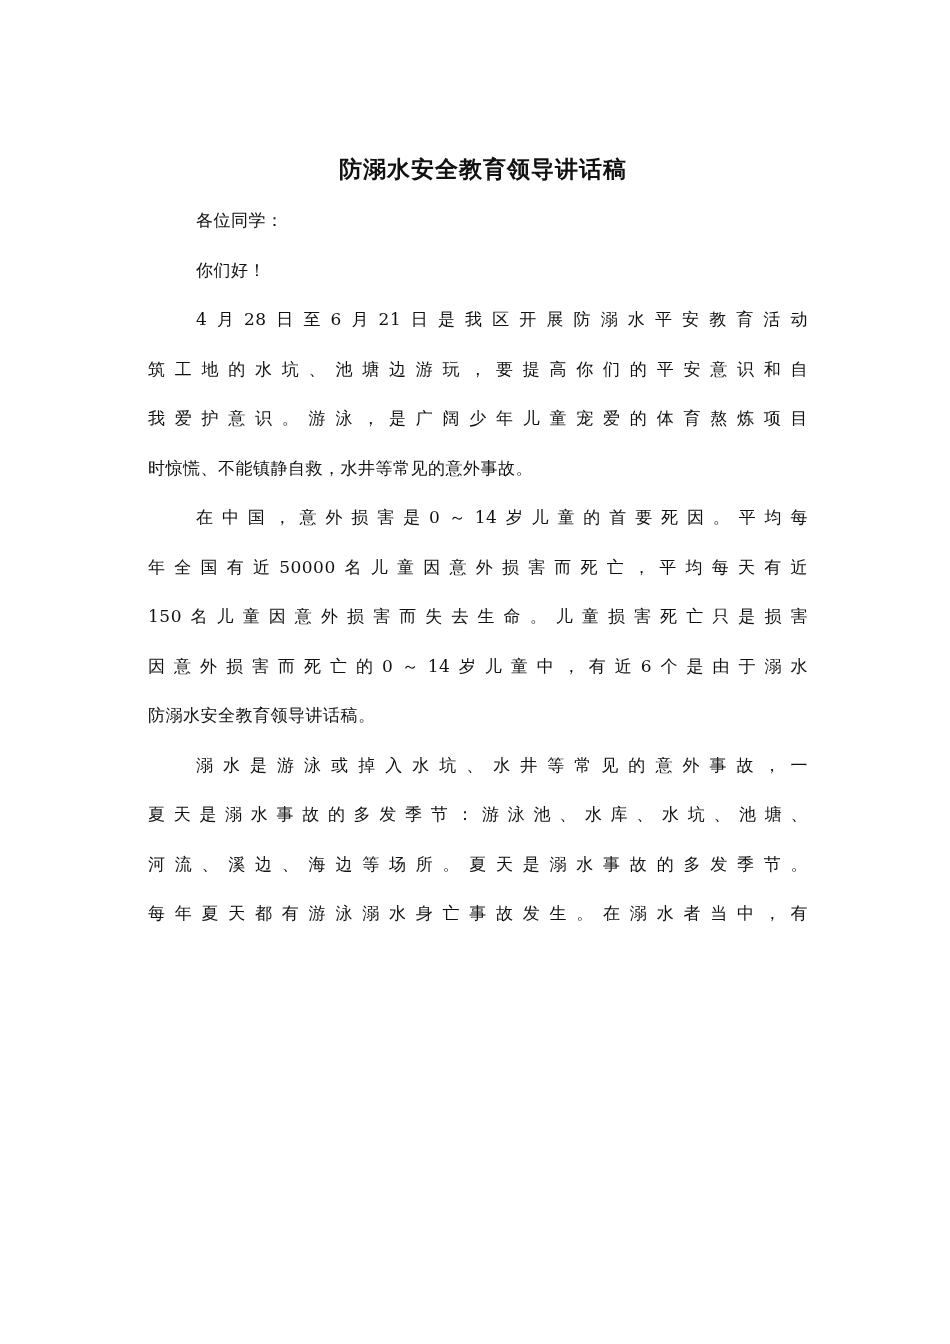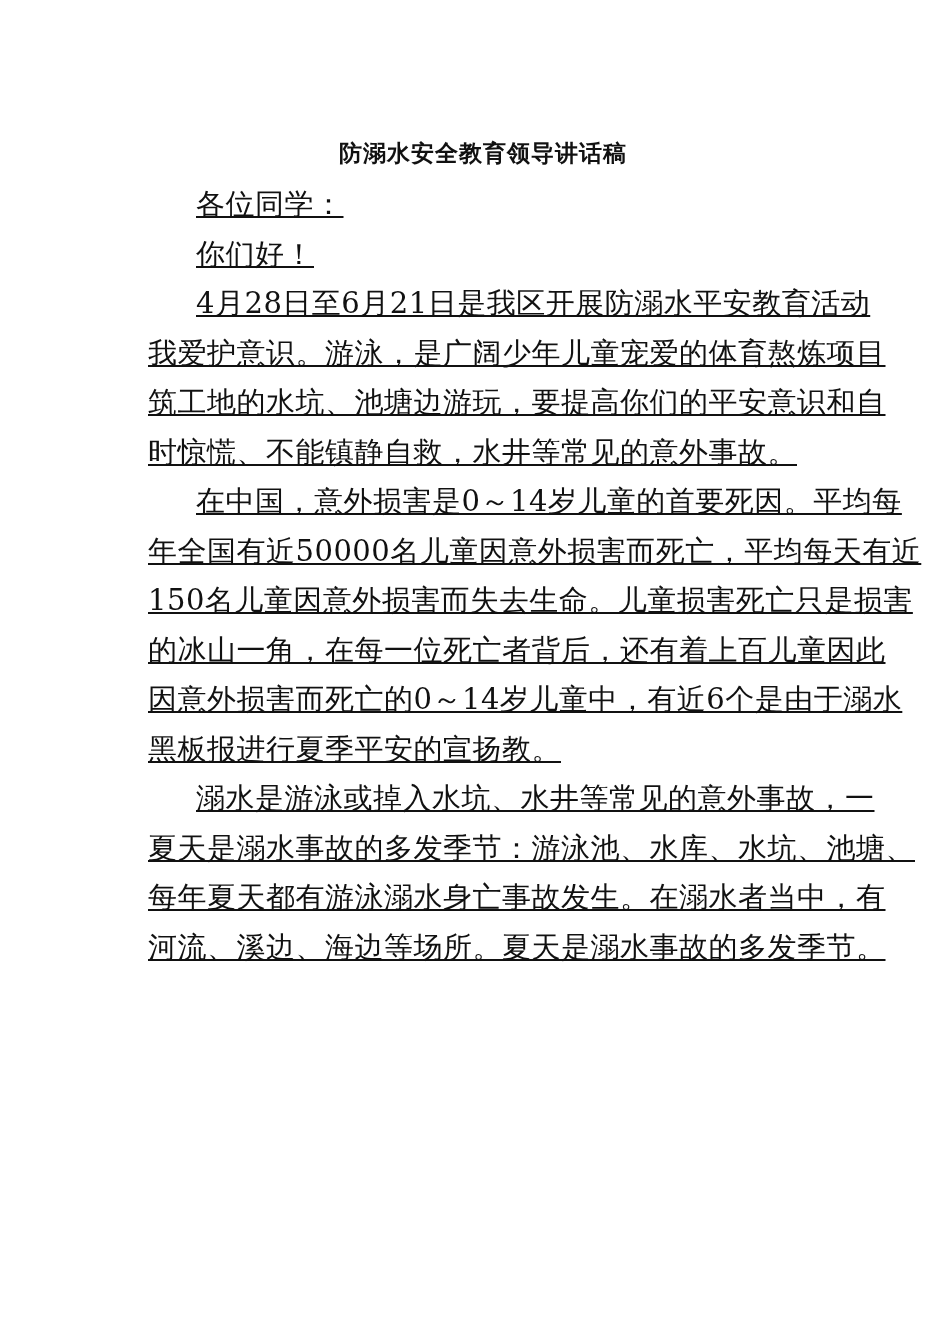--- a/index.html
+++ b/index.html
@@ -1,49 +1,48 @@
 <!DOCTYPE html>
 <html><head>
 <meta charset="utf-8">
 <style>
   html, body { margin: 0; padding: 0; background: #ffffff; }
   body { width: 950px; height: 1344px; overflow: hidden; position: relative;
          font-family: "DejaVu Serif", "Liberation Serif", serif; color: #111; }
-  .page { position: absolute; left: 148px; top: 130px; width: 660px; }
+  .page { position: absolute; left: 148px; top: 146px; width: 660px; }
   .title { text-align: center; font-size: 23px; font-weight: bold; height: 50px; line-height: 46px;
            font-family: "DejaVu Sans", "Liberation Sans", sans-serif; letter-spacing: 1px; margin-left: 10px; }
-  .para { font-size: 29px; line-height: 49.5px; margin: 0; text-align: justify;
-          text-align-last: left; letter-spacing: 0.5px; word-break: break-all; text-decoration: underline; }
+  .para { font-size: 17px; line-height: 49.5px; margin: 0; text-align: justify;
+          text-align-last: left; letter-spacing: 0.5px; word-break: break-all; }
   .indent { text-indent: 48px; }
   .line { display: block; white-space: nowrap; text-align-last: justify; text-align: justify; }
   .line.last { text-align-last: left; }
 </style>
 </head>
 <body>
 
 <div class="page">
   <div class="title">防溺水安全教育领导讲话稿</div>
   <p class="para indent">各位同学：</p>
   <p class="para indent">你们好！</p>
 
   <p class="para">
     <span class="line indent" style="padding-left:48px;text-indent:0">4月28日至6月21日是我区开展防溺水平安教育活动</span>
+    <span class="line">筑工地的水坑、池塘边游玩，要提高你们的平安意识和自</span>
     <span class="line">我爱护意识。游泳，是广阔少年儿童宠爱的体育熬炼项目</span>
-    <span class="line">筑工地的水坑、池塘边游玩，要提高你们的平安意识和自</span>
     <span class="line last">时惊慌、不能镇静自救，水井等常见的意外事故。</span>
   </p>
 
   <p class="para">
     <span class="line" style="padding-left:48px">在中国，意外损害是0～14岁儿童的首要死因。平均每</span>
     <span class="line">年全国有近50000名儿童因意外损害而死亡，平均每天有近</span>
     <span class="line">150名儿童因意外损害而失去生命。儿童损害死亡只是损害</span>
-    <span class="line">的冰山一角，在每一位死亡者背后，还有着上百儿童因此</span>
     <span class="line">因意外损害而死亡的0～14岁儿童中，有近6个是由于溺水</span>
-    <span class="line last">黑板报进行夏季平安的宣扬教。</span>
+    <span class="line last">防溺水安全教育领导讲话稿。</span>
   </p>
 
   <p class="para">
     <span class="line" style="padding-left:48px">溺水是游泳或掉入水坑、水井等常见的意外事故，一</span>
     <span class="line">夏天是溺水事故的多发季节：游泳池、水库、水坑、池塘、</span>
+    <span class="line">河流、溪边、海边等场所。夏天是溺水事故的多发季节。</span>
     <span class="line">每年夏天都有游泳溺水身亡事故发生。在溺水者当中，有</span>
-    <span class="line">河流、溪边、海边等场所。夏天是溺水事故的多发季节。</span>
   </p>
 </div>
 
 </body></html>

